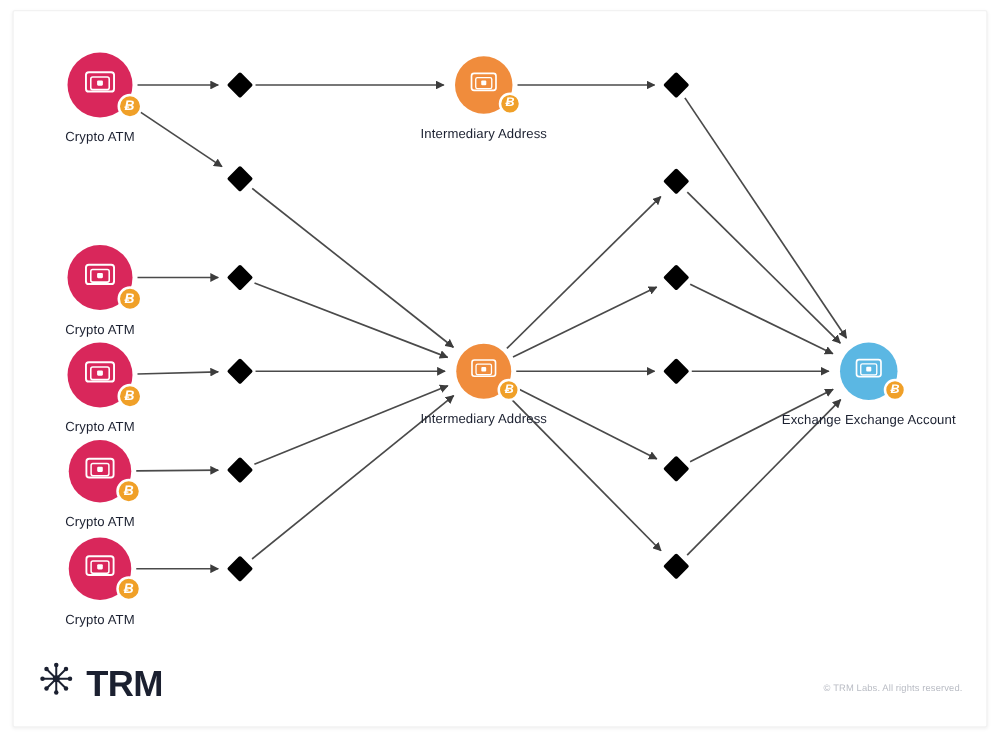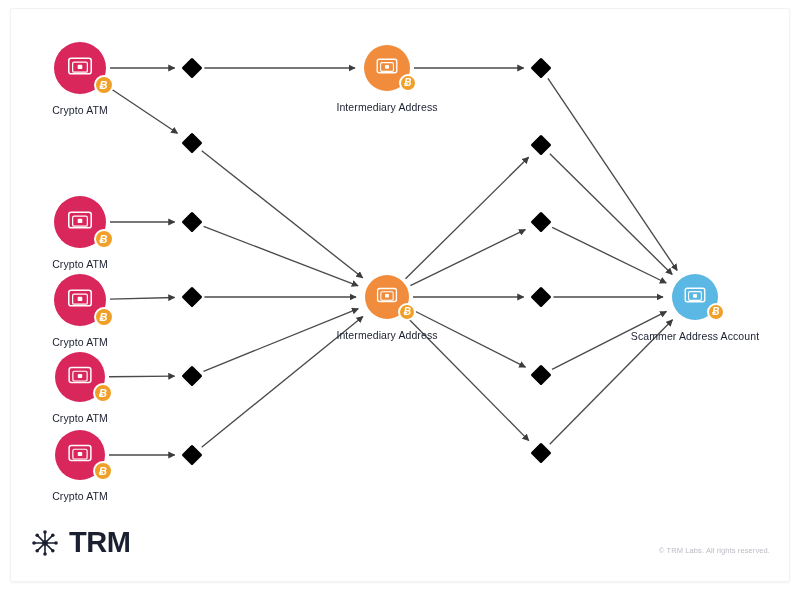--- a/index.html
+++ b/index.html
@@ -87,21 +87,21 @@
     position: absolute;
     transform: translate(-50%, -50%) rotate(45deg);
     background: #000000;
     border-radius: 1.5px;
   }
   #logo {
     position: absolute;
     left: 30px;
     top: 528px;
     display: flex;
-    align-items: flex-start;
+    align-items: flex-end;
     gap: 9px;
   }
   #logo-text {
     font-size: 29px;
     font-weight: bold;
     color: #1b2030;
     letter-spacing: -0.5px;
     line-height: 1;
   }
   #copyright {
@@ -226,21 +226,21 @@
         <div class="node-label" style="top: 32px;">Intermediary Address</div>
       </div>
       <div class="node" style="left: 695px; top: 297px;">
         <div class="node-circle" style="width: 46px; height: 46px; background: rgb(91, 183, 227);"></div>
         <div class="node-wallet"><svg width="27" height="27" viewBox="0 0 40 40" xmlns="http://www.w3.org/2000/svg">
             <rect x="5.5" y="10" width="29" height="20" rx="3" fill="none" stroke="#ffffff" stroke-width="2"></rect>
             <rect x="10.5" y="15" width="19" height="13" rx="2" fill="none" stroke="#ffffff" stroke-width="1.6"></rect>
             <rect x="17" y="18.5" width="6" height="5.5" rx="1.2" fill="#ffffff"></rect>
           </svg></div>
         <div class="coin-badge" style="width: 18px; height: 18px; background: rgb(240, 160, 40); font-size: 10px; left: 11.96px; top: 5.75px;">Ƀ</div>
-        <div class="node-label" style="top: 33px;">Scammer Address Account</div>
+        <div class="node-label" style="top: 33px;">Exchange Exchange Account</div>
       </div>
       <div class="diamond" style="left: 192px; top: 68px; width: 15px; height: 15px; background: rgb(0, 0, 0);"></div>
       <div class="diamond" style="left: 192px; top: 143px; width: 15px; height: 15px; background: rgb(0, 0, 0);"></div>
       <div class="diamond" style="left: 192px; top: 222px; width: 15px; height: 15px; background: rgb(0, 0, 0);"></div>
       <div class="diamond" style="left: 192px; top: 297px; width: 15px; height: 15px; background: rgb(0, 0, 0);"></div>
       <div class="diamond" style="left: 192px; top: 376px; width: 15px; height: 15px; background: rgb(0, 0, 0);"></div>
       <div class="diamond" style="left: 192px; top: 455px; width: 15px; height: 15px; background: rgb(0, 0, 0);"></div>
       <div class="diamond" style="left: 541px; top: 68px; width: 15px; height: 15px; background: rgb(0, 0, 0);"></div>
       <div class="diamond" style="left: 541px; top: 145px; width: 15px; height: 15px; background: rgb(0, 0, 0);"></div>
       <div class="diamond" style="left: 541px; top: 222px; width: 15px; height: 15px; background: rgb(0, 0, 0);"></div>

